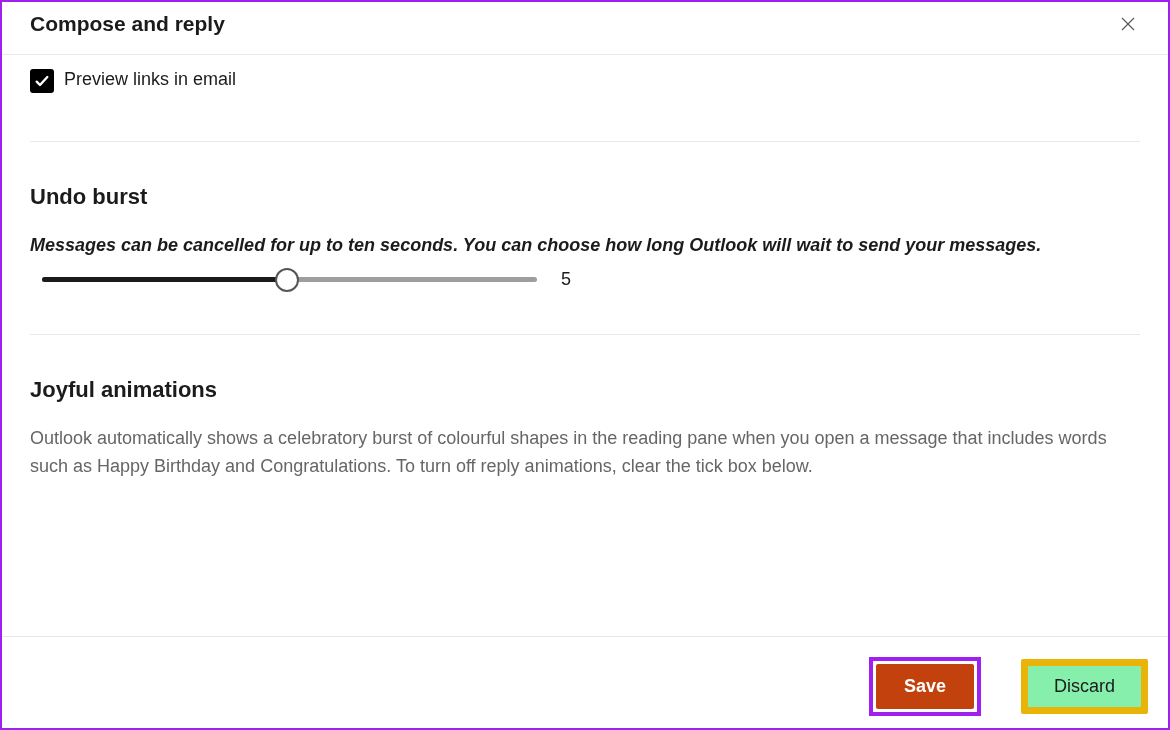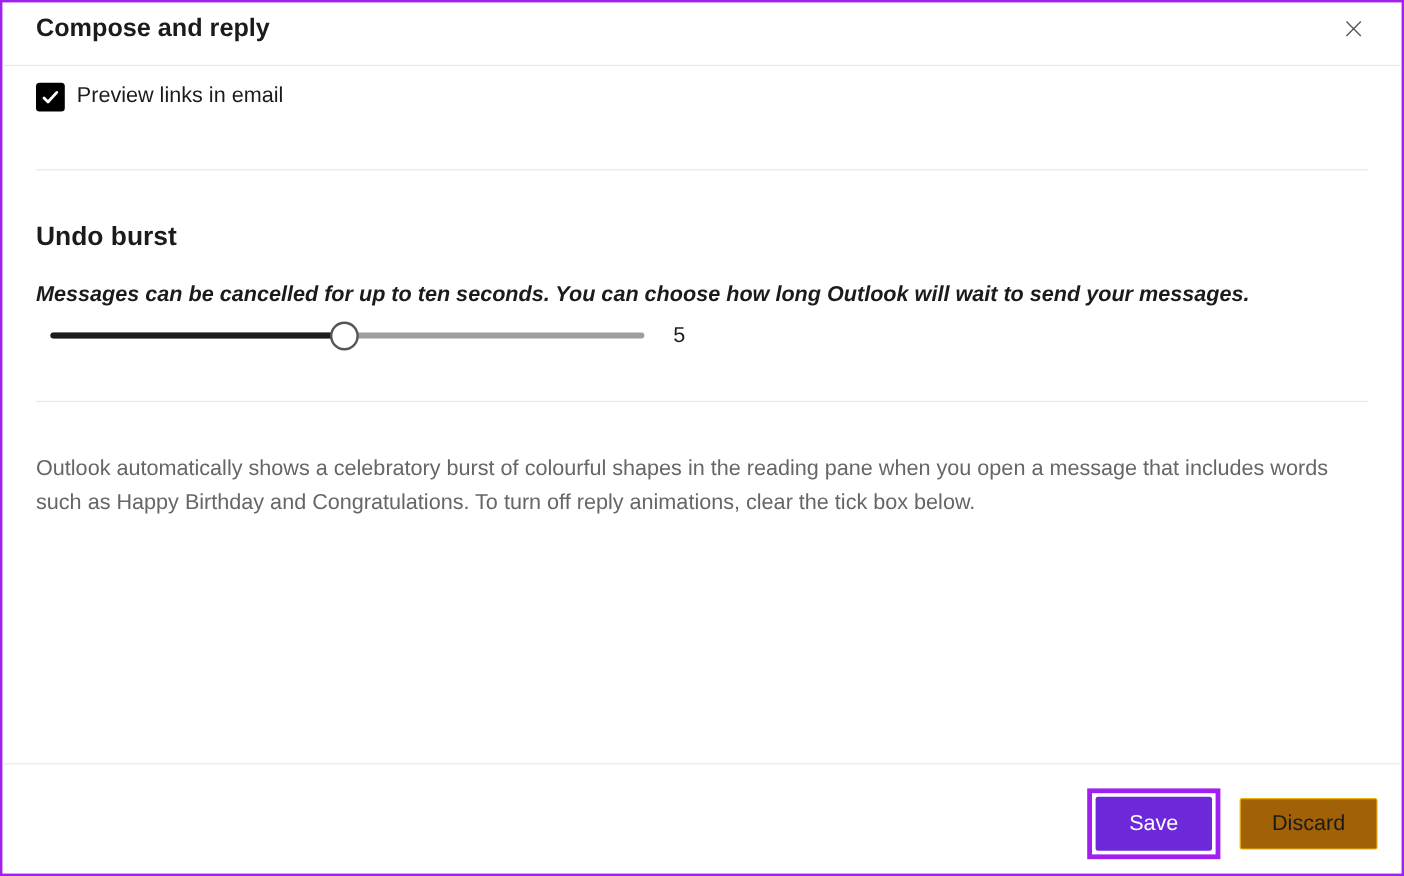--- a/index.html
+++ b/index.html
@@ -169,30 +169,31 @@
       border-radius: 2px;
       cursor: pointer;
       font-family: inherit;
     }
     .btn-primary-wrap {
       border: 4px solid #a020f0;
       padding: 3px;
       display: inline-block;
     }
     .btn-primary {
-      background: #6d28d9;
+      background: #c2410c;
       color: #fff;
       border: none;
-      font-weight: 400;
+      font-weight: 700;
       padding: 12px 28px;
     }
     .btn-secondary {
-      background: #a16207;
-      color: #1b1b1b;
-      border: 1px solid #eab308;
+      background: #86efac;
+      color: #1b1b1b;
+      border: 7px solid #eab308;
+      margin-left: 24px;
     }
   </style>
 </head>
 <body>
 
 <div class="panel">
   <div class="header">
     <h1 class="header-title">Compose and reply</h1>
     <div class="close-btn">
       <svg viewBox="0 0 24 24" fill="none" stroke="#555" stroke-width="1.5">
@@ -219,20 +220,21 @@
         <div class="slider-container">
           <div class="slider-track-bg"></div>
           <div class="slider-track-fill"></div>
           <div class="slider-thumb"></div>
         </div>
         <span class="slider-value">5</span>
       </div>
     </div>
 
     <div class="section section-last">
+      <h2 class="section-title">Joyful animations</h2>
       <p class="section-desc">Outlook automatically shows a celebratory burst of colourful shapes in the reading pane when you open a message that includes words such as Happy Birthday and Congratulations. To turn off reply animations, clear the tick box below.</p>
     </div>
   </div>
 
   <div class="footer">
     <span class="btn-primary-wrap">
       <button class="btn btn-primary">Save</button>
     </span>
     <button class="btn btn-secondary">Discard</button>
   </div>

